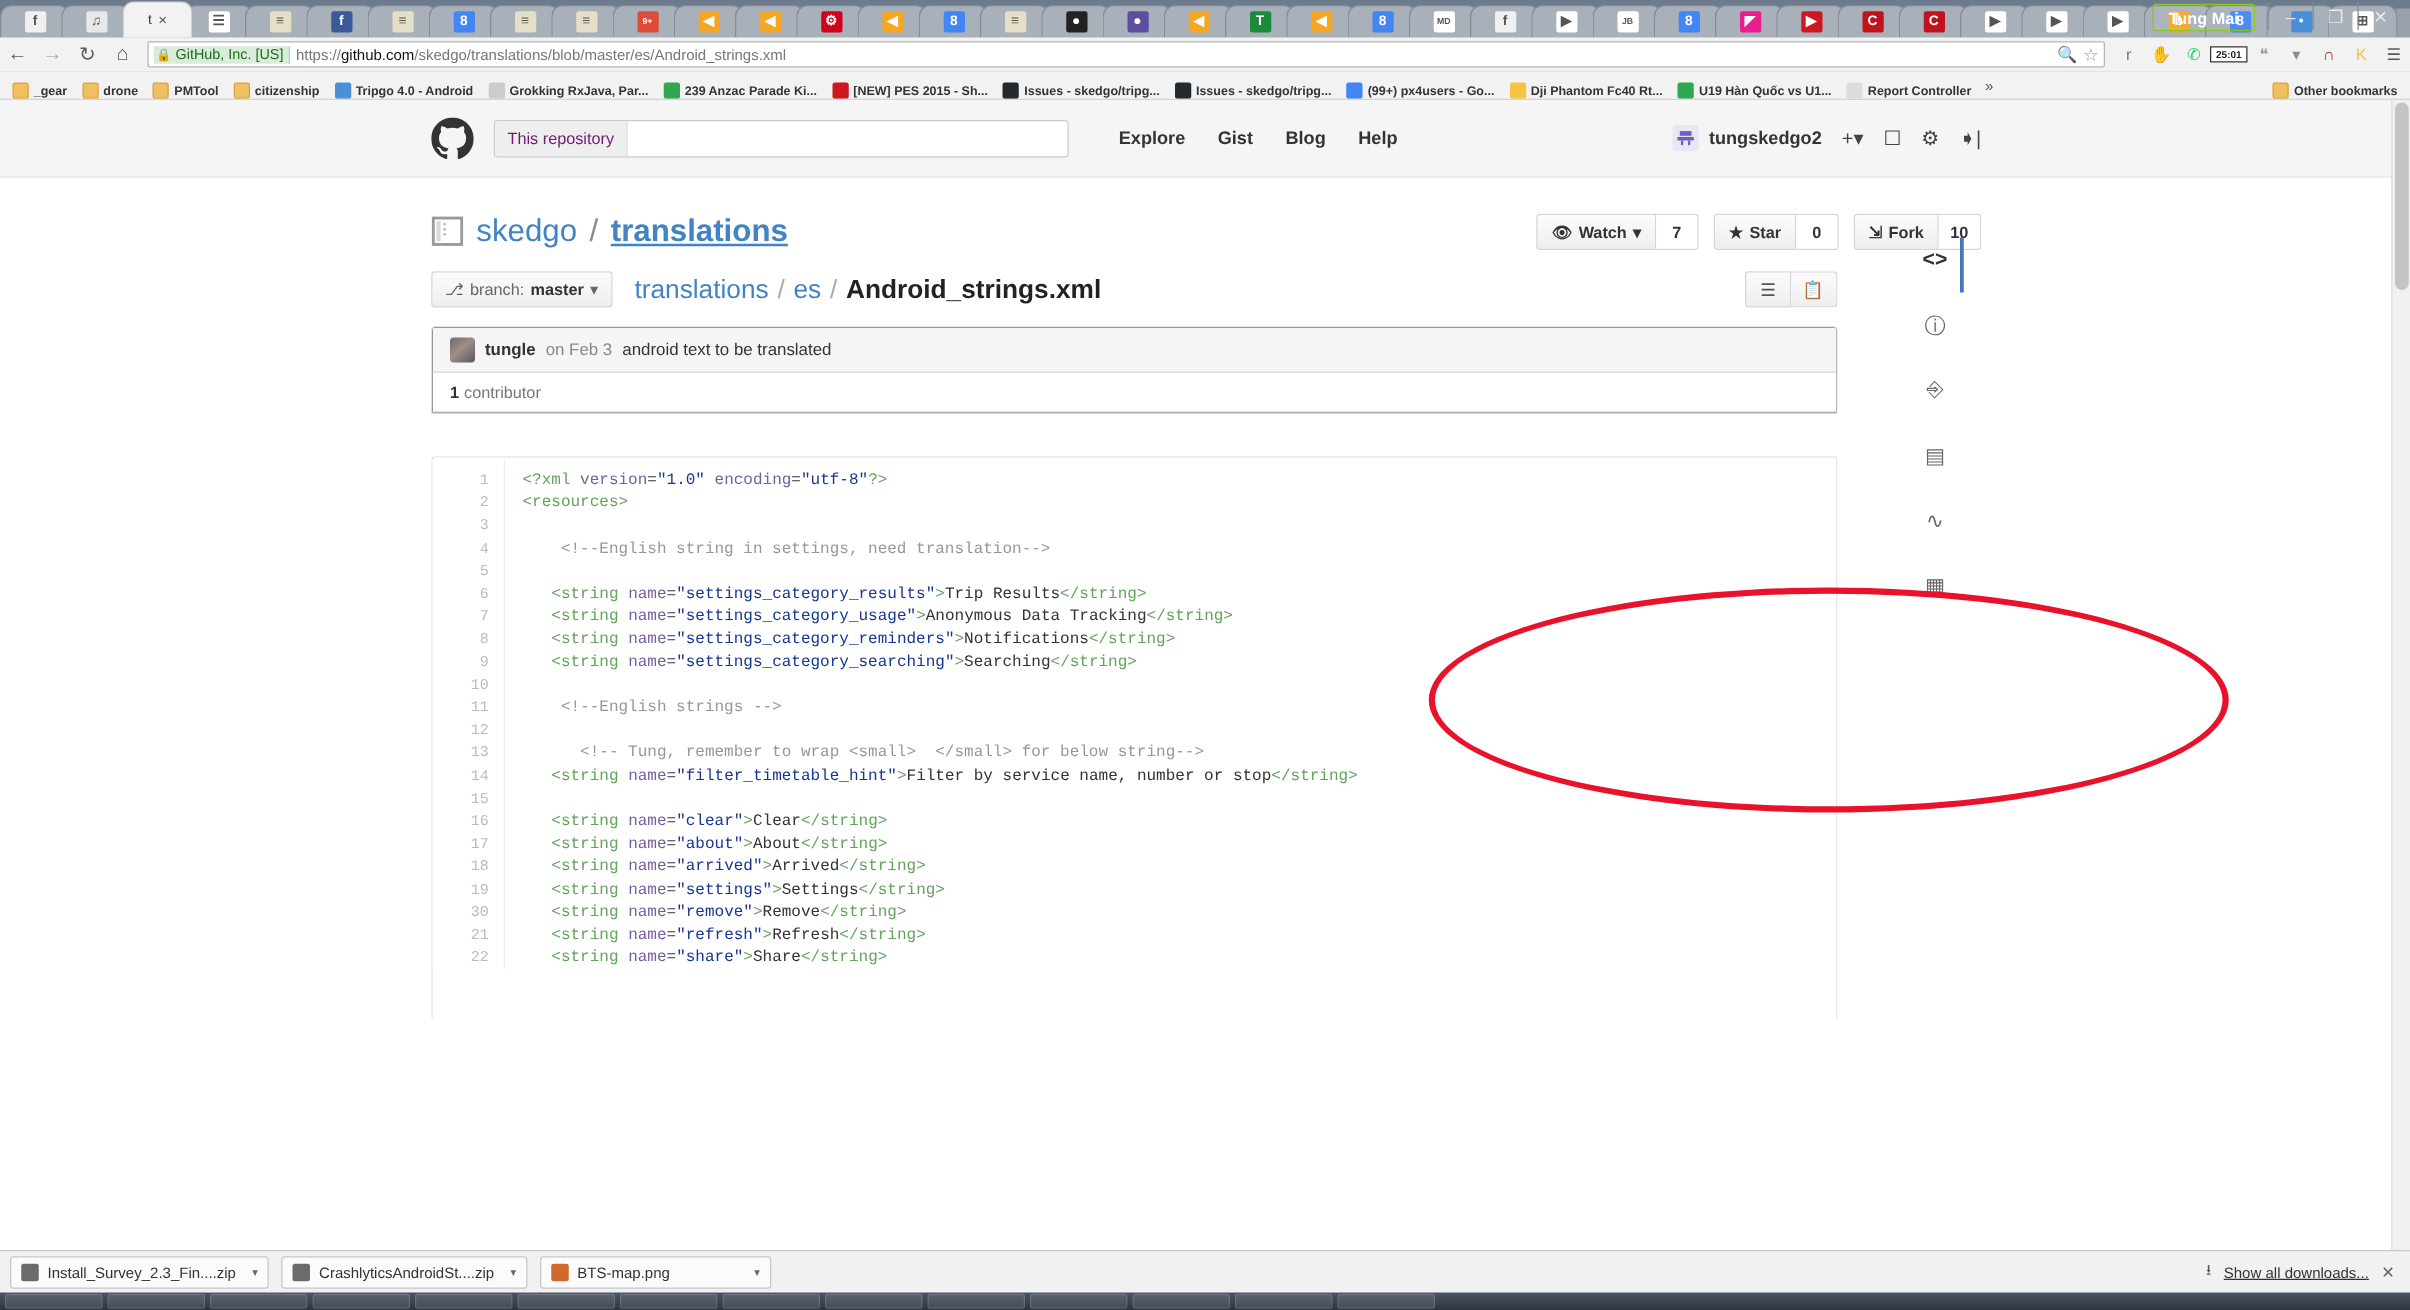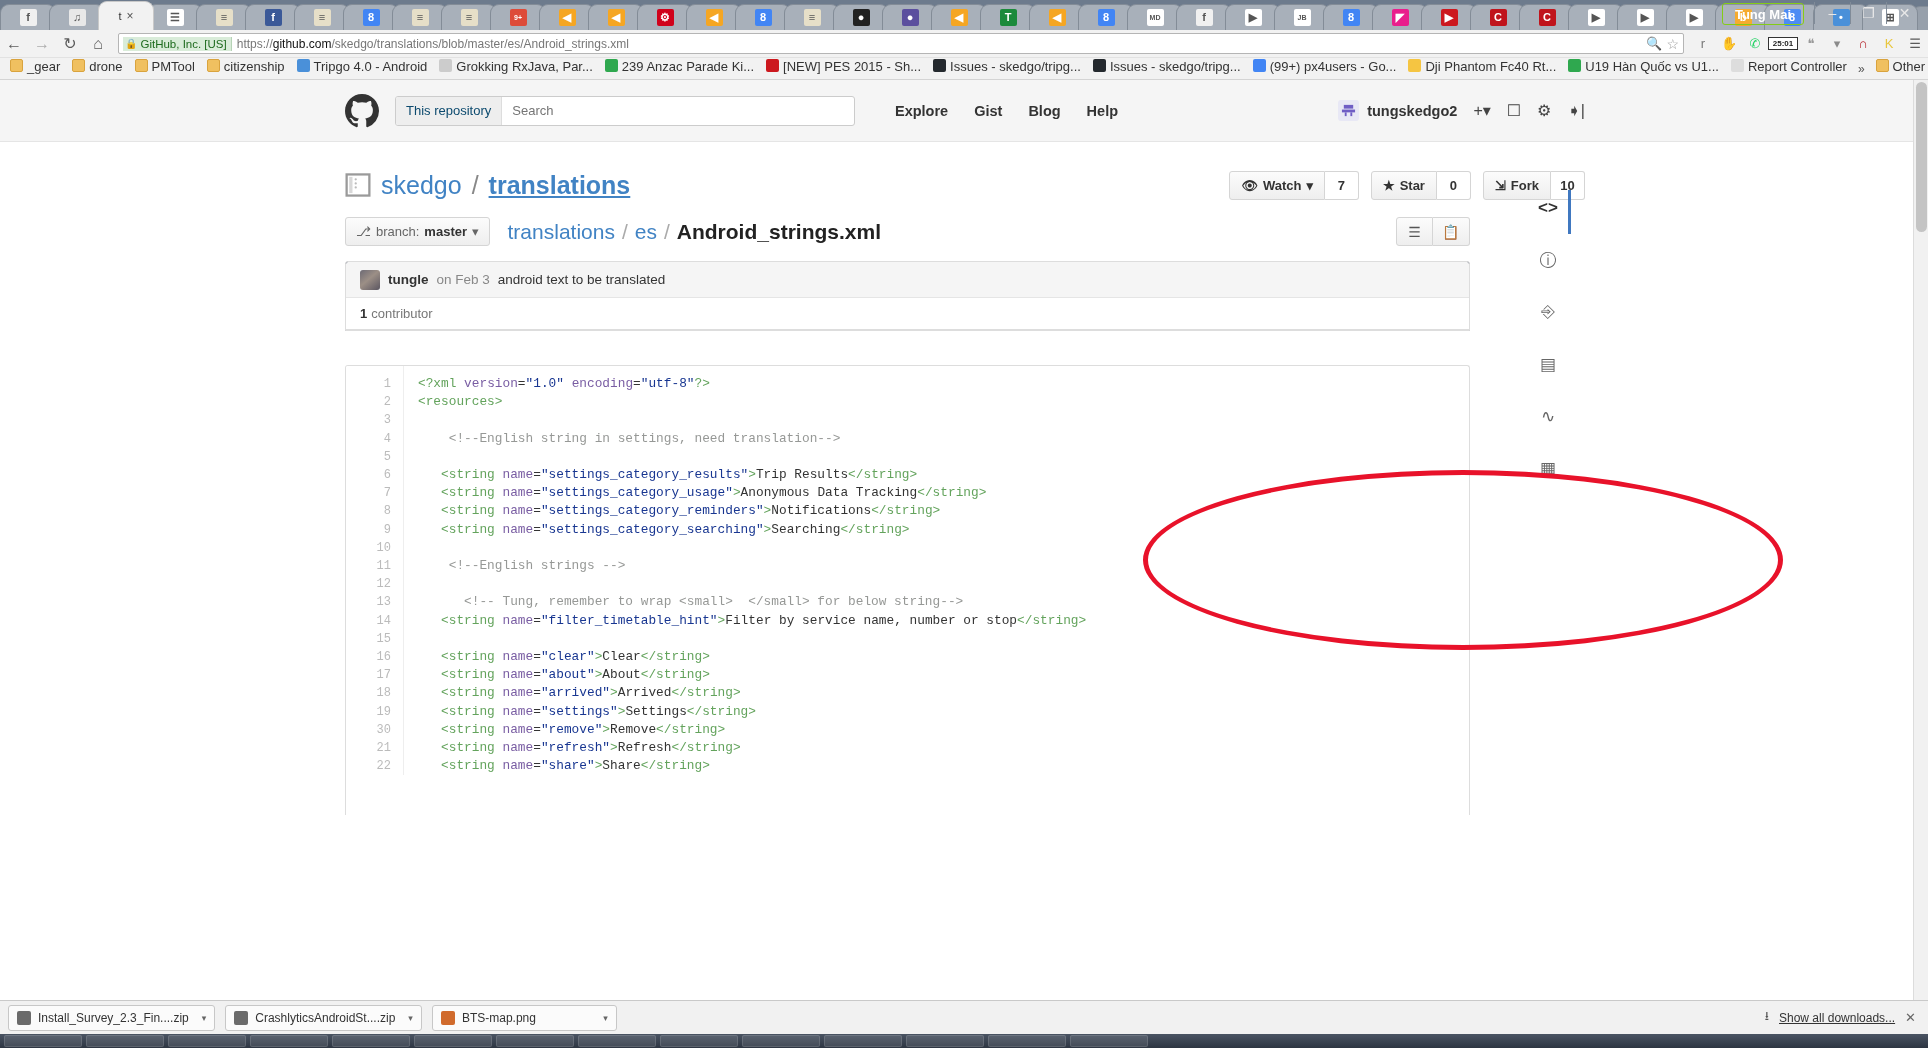--- a/index.html
+++ b/index.html
@@ -132,24 +132,25 @@
     position: absolute; left: 0; top: 58px;
     width: 1928px; height: 22px;
     background: #f2f2f2;
     border-bottom: 1px solid #d4d4d4;
     display: flex; align-items: center;
     padding: 0 4px;
     overflow: hidden;
     white-space: nowrap;
   }
   .bm {
-    display: flex; align-items: flex-start; gap: 4px;
+    display: flex; align-items: flex-end; gap: 4px;
     padding: 0 6px; height: 20px;
-    font-size: 13px; color: #333;
+    font-size: 10px; color: #333;
     flex: none;
+    font-weight: bold;
   }
   .bm .bmicon {
     width: 13px; height: 13px; border-radius: 2px;
     display: flex; align-items: center; justify-content: center;
     font-size: 9px; color: #fff; line-height: 1; flex: none;
   }
   .bm-folder .bmicon { background: #f0c060; border: 1px solid #d9a33e; }
   .bm-overflow { font-size: 12px; color: #555; padding: 0 5px; }
   .bm-right { margin-left: auto; display: flex; align-items: center; }
 
@@ -174,21 +175,21 @@
   .gh-mark { width: 34px; height: 34px; margin-right: 16px; flex:none; }
   .gh-search {
     display: flex; align-items: center;
     width: 460px; height: 30px;
     background: #fff; border: 1px solid #ccc; border-radius: 3px;
     overflow: hidden; flex: none;
   }
   .gh-search-scope {
     background: #eeeeee; border-right: 1px solid #ddd;
     height: 100%; display: flex; align-items: center;
-    padding: 12px 10px; font-size: 13px; color: #0c4a6e;
+    padding: 12px 10px; font-size: 13px; color: #701a75;
     white-space: nowrap;
   }
   .gh-search-input {
     border: none; outline: none; flex: 1; height: 100%;
     padding: 0 10px; font-size: 13px; color: #999;
     font-family: "Liberation Sans", sans-serif; background: transparent;
   }
   .gh-nav { display: flex; align-items: center; gap: 26px; margin-left: 40px; }
   .gh-nav a {
     font-size: 14.5px; color: #333; font-weight: bold; text-decoration: none;
@@ -700,21 +701,20 @@
         <svg class="gh-mark" viewBox="0 0 16 16">
           <path fill="#333" d="M8 0C3.58 0 0 3.58 0 8c0 3.54 2.29 6.53 5.47 7.59.4.07.55-.17.55-.38
           0-.19-.01-.82-.01-1.49-2.01.37-2.53-.49-2.69-.94-.09-.23-.48-.94-.82-1.13-.28-.15-.68-.52-.01-.53.63-.01
           1.08.58 1.23.82.72 1.21 1.87.87 2.33.66.07-.52.28-.87.51-1.07-1.78-.2-3.64-.89-3.64-3.95
           0-.87.31-1.59.82-2.15-.08-.2-.36-1.02.08-2.12 0 0 .67-.21 2.2.82.64-.18 1.32-.27 2-.27s1.36.09 2 .27c1.53-1.04
           2.2-.82 2.2-.82.44 1.1.16 1.92.08 2.12.51.56.82 1.27.82 2.15 0 3.07-1.87 3.75-3.65 3.95.29.25.54.73.54 1.48
           0 1.07-.01 1.93-.01 2.2 0 .21.15.46.55.38A8.01 8.01 0 0 0 16 8c0-4.42-3.58-8-8-8z"></path>
         </svg>
         <div class="gh-search">
           <div class="gh-search-scope">This repository</div>
-          <input class="gh-search-input" type="text" placeholder="Search" style="">
         </div>
         <div class="gh-nav">
           <a href="#">Explore</a>
           <a href="#">Gist</a>
           <a href="#">Blog</a>
           <a href="#">Help</a>
         </div>
         <div class="gh-user">
           <div style="display:flex;align-items:center;gap:8px;">
             <span class="gh-avatar">

